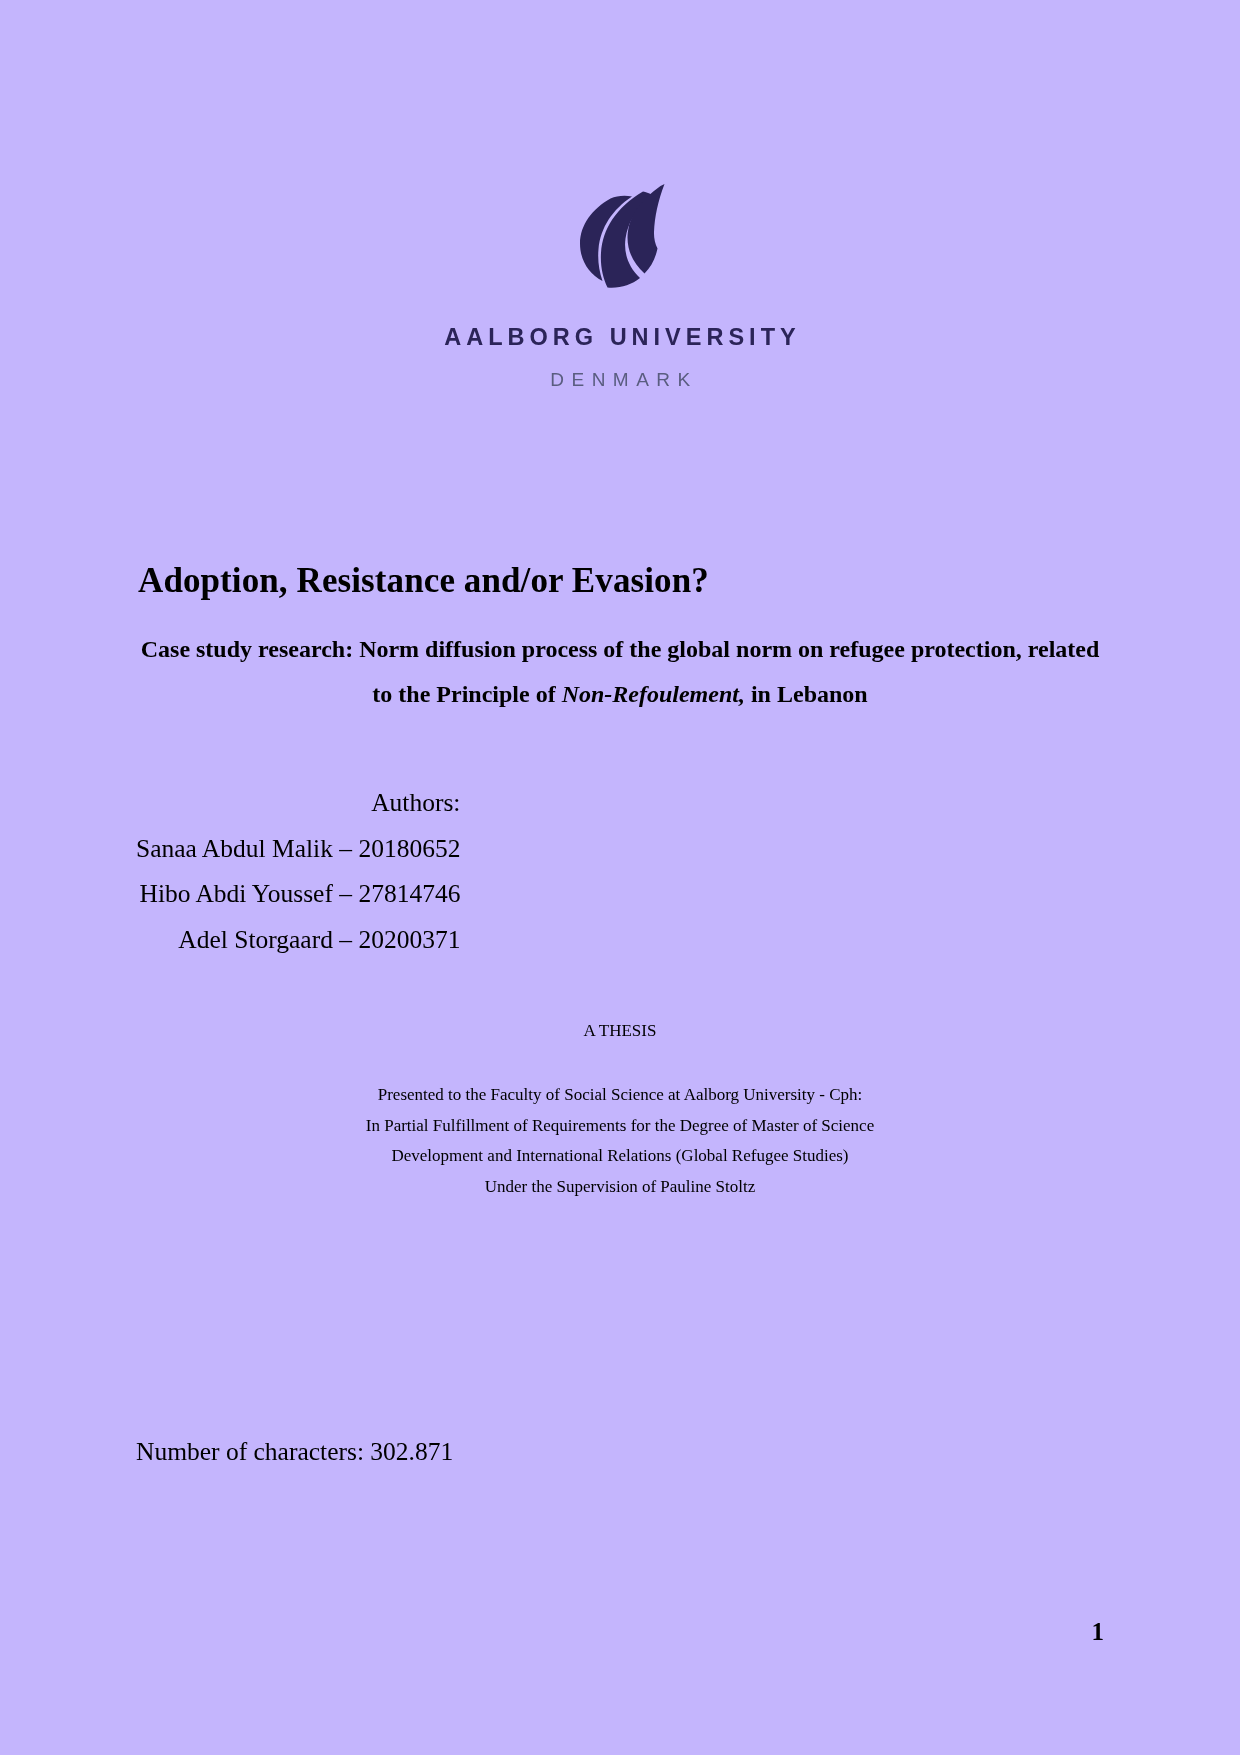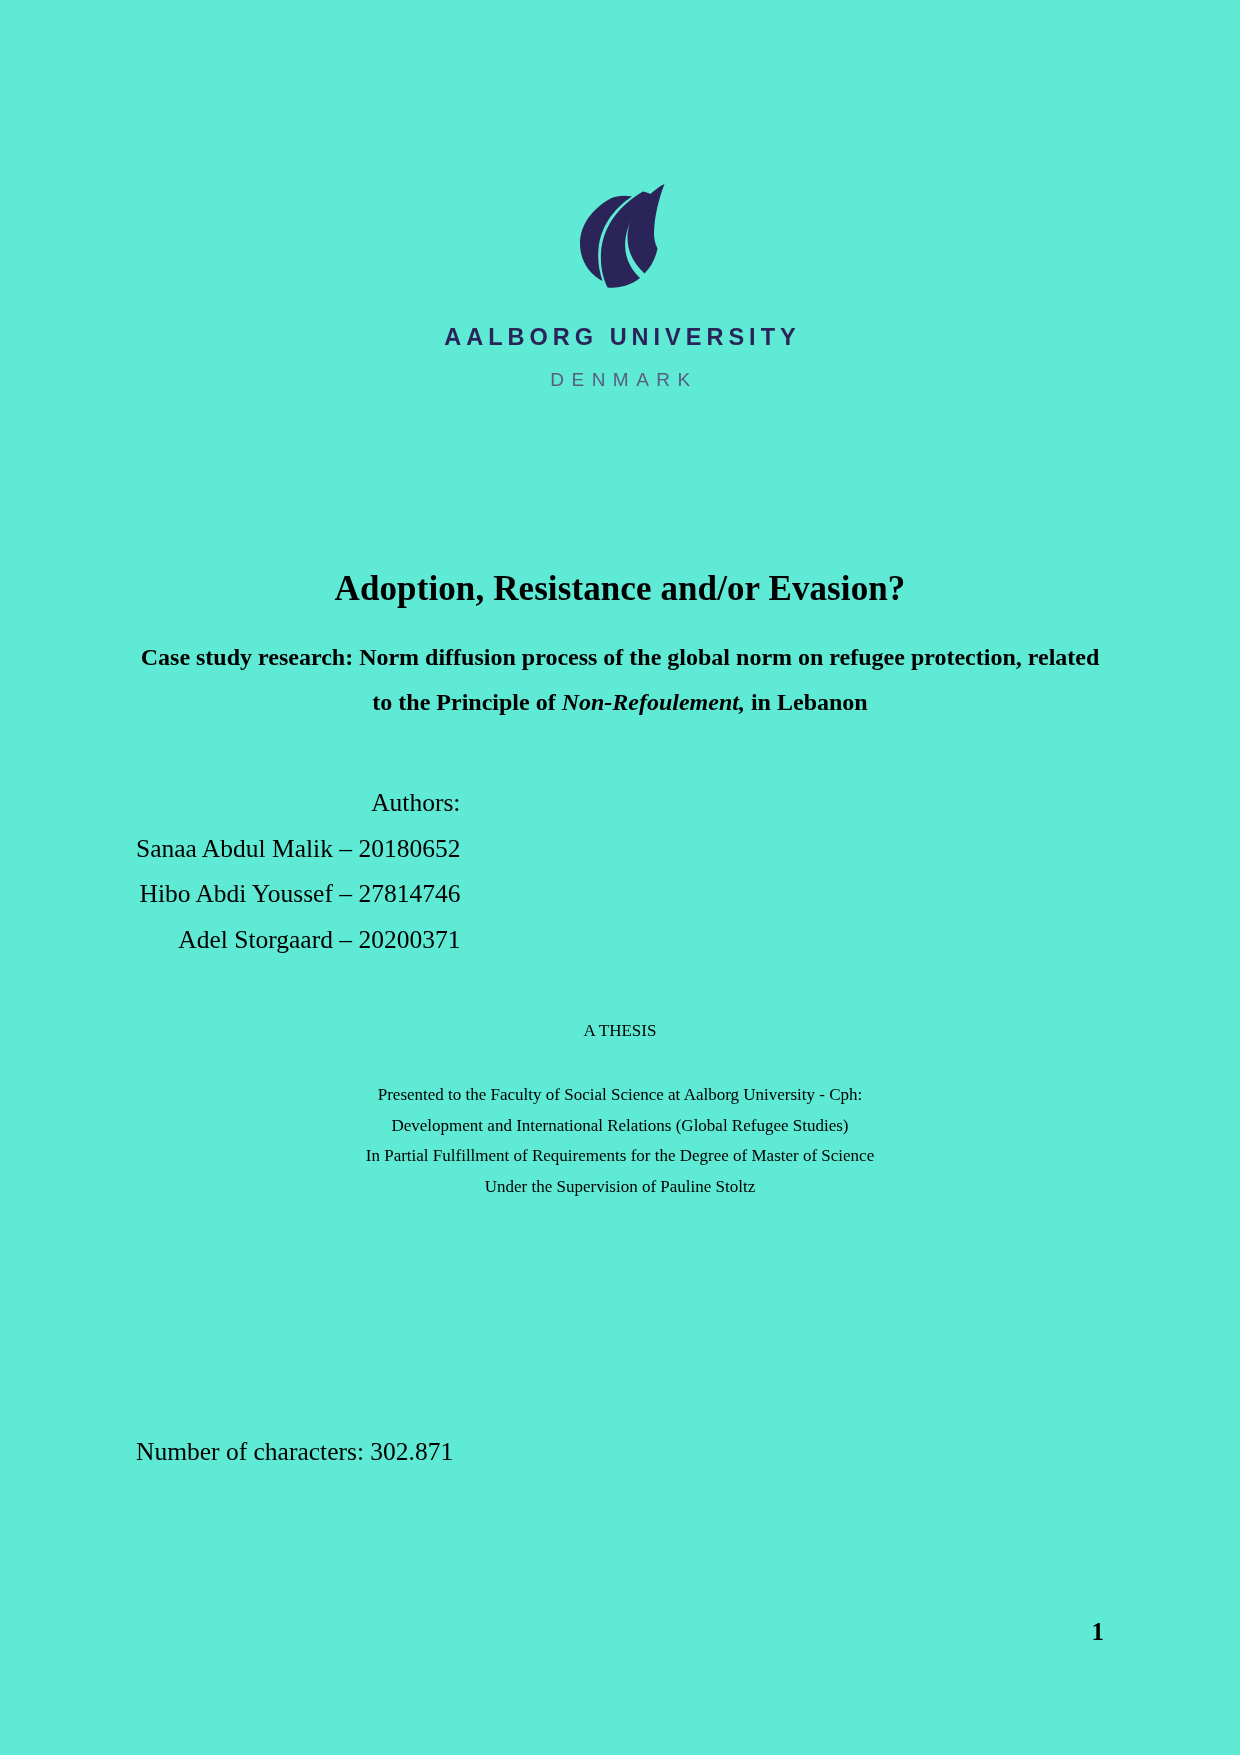--- a/index.html
+++ b/index.html
@@ -14,21 +14,21 @@
     font-family: "Liberation Serif", "DejaVu Serif", serif;
     color: #000000;
     overflow: hidden;
   }
 
   .page {
     position: absolute;
     inset: 0;
     width: 1240px;
     height: 1755px;
-    background: #5eead4;
+    background: #c4b5fd;
   }
 
   
   .logo-block {
     position: absolute;
     left: 0;
     right: 0;
     top: 182px;
     display: flex;
     flex-direction: column;
@@ -61,26 +61,25 @@
   }
 
   
   .title-area {
     position: absolute;
     left: 134px;
     width: 972px;
     top: 556px;
   }
   .doc-title {
-    text-align: center;
     font-weight: bold;
     font-size: 35px;
     line-height: 1.18;
     letter-spacing: 0.1px;
-    margin: 12px;
+    margin: 4px;
   }
   .doc-subtitle {
     text-align: center;
     font-weight: bold;
     font-size: 24px;
     line-height: 1.85;
     margin: 26px 0 0 0;
     padding: 0 2px;
   }
   .doc-subtitle em {
@@ -161,22 +160,22 @@
   <div class="authors">
     <div>Authors:</div>
     <div>Sanaa Abdul Malik – 20180652</div>
     <div>Hibo Abdi Youssef – 27814746</div>
     <div>Adel Storgaard – 20200371</div>
   </div>
 
   <div class="thesis">
     <div>A THESIS</div>
     <div class="spaced">Presented to the Faculty of Social Science at Aalborg University - Cph:</div>
+    <div>In Partial Fulfillment of Requirements for the Degree of Master of Science</div>
     <div>Development and International Relations (Global Refugee Studies)</div>
-    <div>In Partial Fulfillment of Requirements for the Degree of Master of Science</div>
     <div>Under the Supervision of Pauline Stoltz</div>
   </div>
 
   <div class="charcount">Number of characters: 302.871</div>
 
   <div class="page-number">1</div>
 
 </div>
 
 </body></html>

